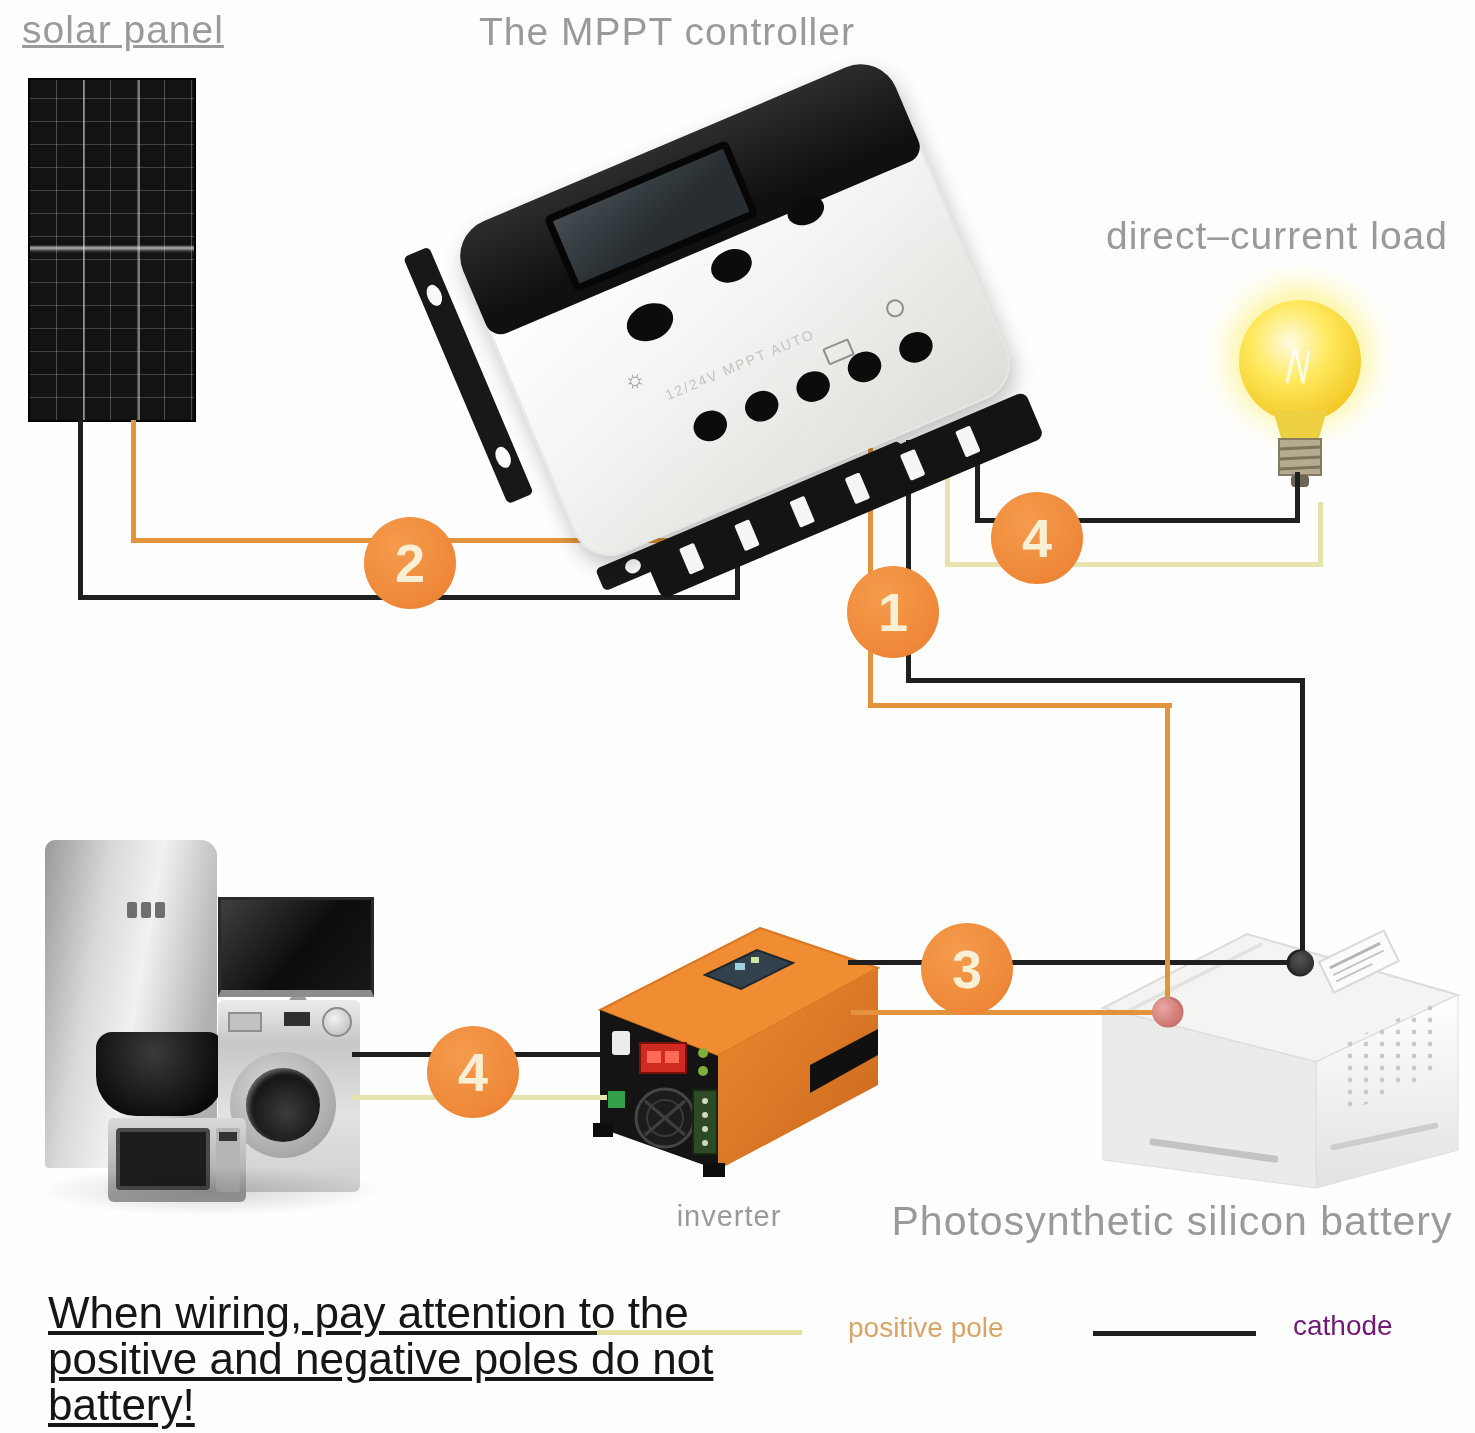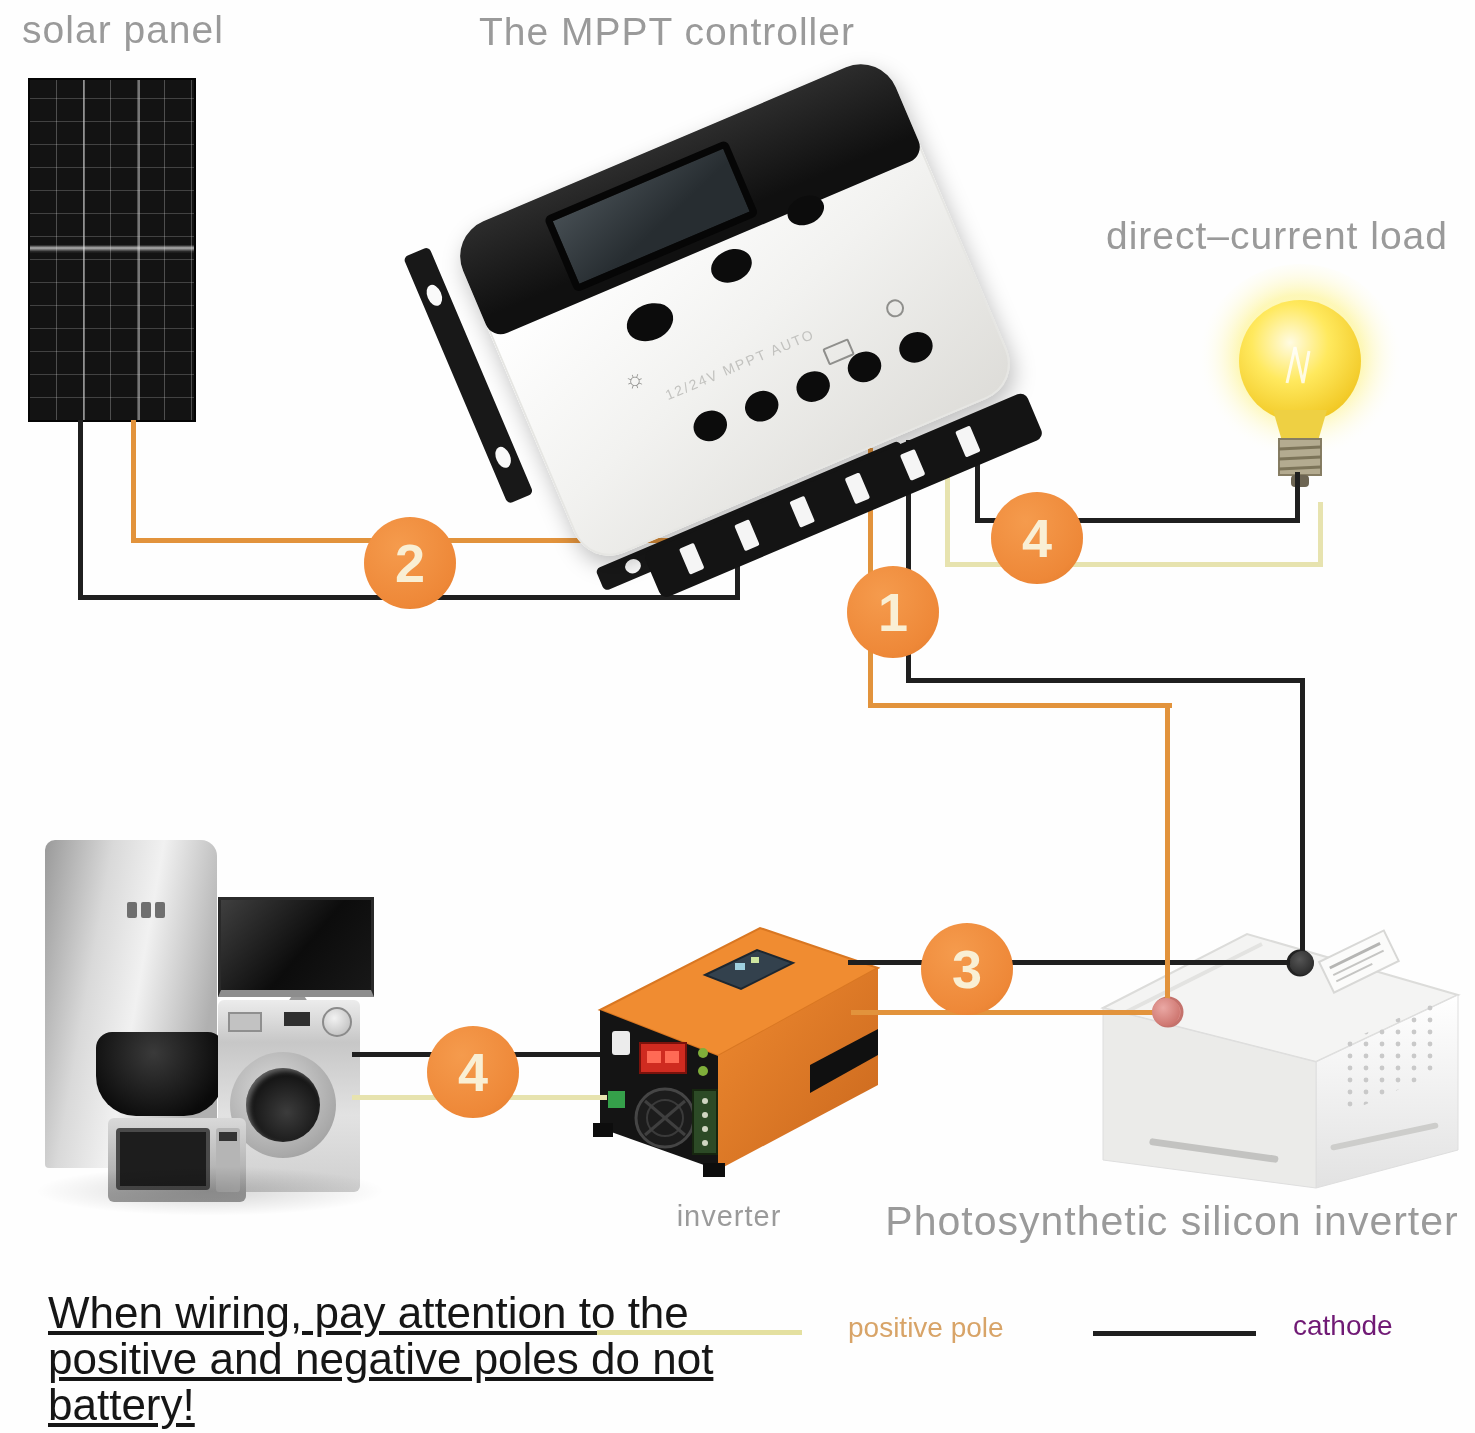--- a/index.html
+++ b/index.html
@@ -80,25 +80,25 @@
   .devsvg{position:absolute;z-index:10;}
   .cap{position:absolute;border-radius:50%;z-index:26;}
   .warn{position:absolute;left:48px;top:1290px;color:#161616;font-size:44px;line-height:46px;z-index:40;text-decoration:underline;}
   .legend-lbl{position:absolute;font-size:28px;z-index:40;white-space:nowrap;}
 </style>
 </head>
 <body>
 
 <div class="canvas">
 
-  <div class="lbl" style="left:123px;top:8px;">solar panel</div>
+  <div class="lbl" style="left:123px;top:8px;text-decoration:underline;">solar panel</div>
   <div class="lbl" style="left:667px;top:10px;">The MPPT controller</div>
   <div class="lbl" style="left:1277px;top:214px;">direct–current load</div>
   <div class="lbl" style="left:729px;top:1200px;font-size:29px;">inverter</div>
-  <div class="lbl" style="left:1172px;top:1198px;font-size:41px;">Photosynthetic silicon inverter</div>
+  <div class="lbl" style="left:1172px;top:1198px;font-size:41px;">Photosynthetic silicon battery</div>
 
   <div class="solar"></div>
 
   <div class="app fridge">
     <div class="fr-h"></div>
     <div class="fr-h" style="left:96px;"></div>
     <div class="fr-h" style="left:110px;"></div>
   </div>
   <div class="app basket"></div>
   <div class="app tv"></div>

